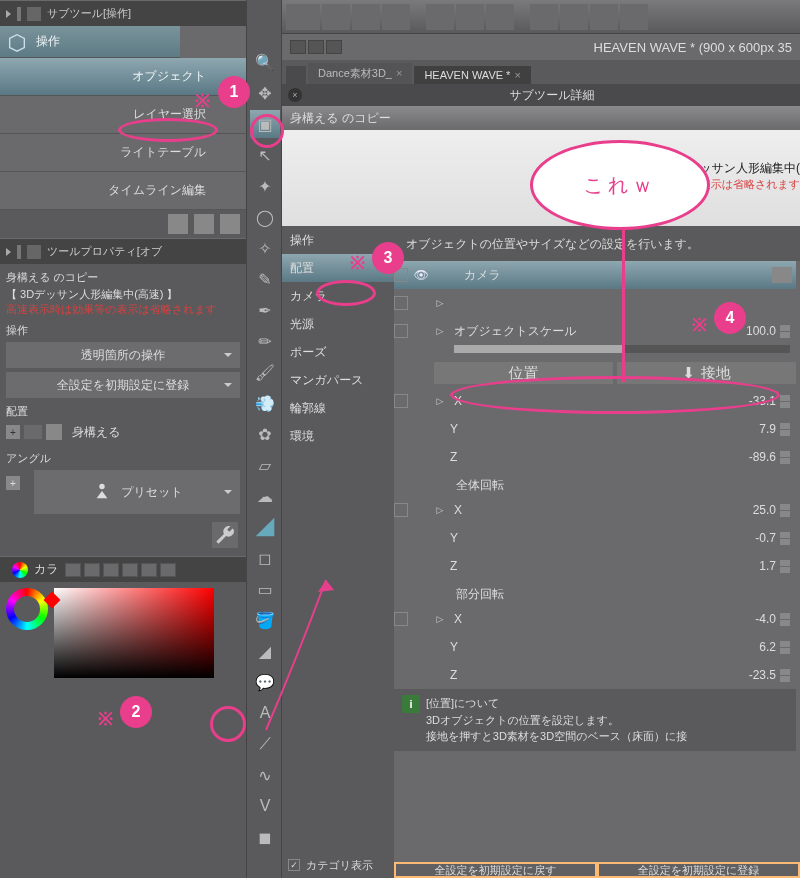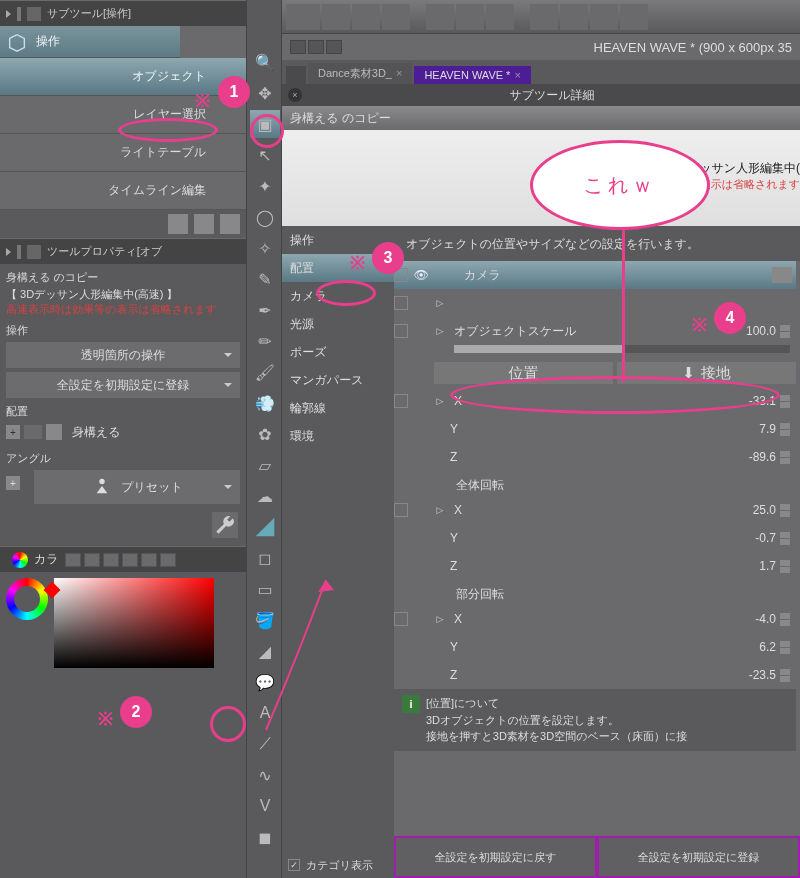--- a/index.html
+++ b/index.html
@@ -51,21 +51,21 @@
     font-size: 12px; color: #ddd;
   }
   .tp-dropdown::after { content: ""; position: absolute; right: 8px; border-top: 4px solid #ccc; border-left: 4px solid transparent; border-right: 4px solid transparent; }
   .tp-row { display: flex; align-items: center; gap: 4px; height: 26px; }
   .tp-row .plus { width: 14px; height: 14px; background: #888; color: #333; display: flex; align-items: center; justify-content: center; font-size: 10px; }
   .tp-row .eye { width: 18px; height: 14px; background: #6a6a6c; }
   .tp-row .swatch { width: 16px; height: 16px; background: #888; }
   .tp-row .txt { flex: 1; text-align: left; padding-left: 6px; }
   .tp-preset {
     display: flex; align-items: center; justify-content: center; gap: 8px;
-    height: 34px; background: #6c6c6e; margin: 4px 0 4px 14px; position: relative;
+    height: 44px; background: #6c6c6e; margin: 4px 0 4px 14px; position: relative;
   }
   .tp-preset::after { content: ""; position: absolute; right: 8px; border-top: 4px solid #ccc; border-left: 4px solid transparent; border-right: 4px solid transparent; }
   .wrench-row { display: flex; justify-content: flex-end; padding: 4px 2px; }
   .wrench { width: 26px; height: 26px; background: #6a6a6c; display: flex; align-items: center; justify-content: center; }
 
   .color-hdr { display: flex; align-items: center; gap: 6px; height: 26px; background: #444; padding: 0 6px; border-top: 1px solid #6a6a6a; }
   .color-tabs { display: flex; gap: 3px; flex: 1; }
   .color-tab { width: 16px; height: 14px; background: #6a6a6c; border: 1px solid #555; }
   .color-body { display: flex; align-items: flex-start; padding: 6px; gap: 6px; background: #5a5a5c; height: 100px; overflow: hidden; }
   .color-wheel { width: 42px; height: 42px; border-radius: 50%; background: conic-gradient(red,yellow,lime,cyan,blue,magenta,red); display: flex; align-items: center; justify-content: center; }
@@ -82,21 +82,21 @@
   .right { flex: 1; display: flex; flex-direction: column; background: #5a5a5c; }
   .main-toolbar { height: 34px; background: linear-gradient(#7a7a7c,#5a5a5c); display: flex; align-items: center; gap: 2px; padding: 0 4px; border-bottom: 1px solid #444; }
   .mtbtn { width: 28px; height: 26px; background: #6a6a6c; }
   .mtbtn.big { width: 34px; }
   .titlebar { height: 26px; background: #6a6a6c; display: flex; align-items: center; padding: 0 8px; gap: 10px; }
   .win-controls { display: flex; gap: 2px; }
   .win-btn { width: 16px; height: 14px; background: #555; border: 1px solid #444; }
   .titlebar .title { flex: 1; text-align: right; font-size: 13px; color: #ddd; }
   .tabs-row { height: 24px; background: #5a5a5c; display: flex; align-items: flex-end; gap: 2px; padding: 0 4px; }
   .doc-tab { padding: 3px 10px; background: #545456; font-size: 11px; color: #bbb; }
-  .doc-tab.active { background: #4c1d95; color: #ddd; }
+  .doc-tab.active { background: #404040; color: #ddd; }
   .doc-tab .x { color: #999; margin-left: 4px; }
 
   .detail-panel { flex: 1; display: flex; flex-direction: column; background: #5a5a5c; }
   .detail-hdr { display: flex; align-items: center; height: 22px; background: #4a4a4c; padding: 0 6px; gap: 8px; }
   .detail-hdr .x { width: 14px; height: 14px; background: #333; color: #aaa; display: flex; align-items: center; justify-content: center; font-size: 9px; border-radius: 50%; }
   .detail-hdr .t { flex: 1; text-align: center; font-size: 12px; }
 
   .copy-hdr {
     height: 24px; background: linear-gradient(#8a8a8c,#6a6a6c);
     display: flex; align-items: center; padding: 0 8px; font-size: 12px;
@@ -125,21 +125,21 @@
   .prow .spinner .up, .prow .spinner .dn { width: 10px; height: 6px; background: #888; }
   .prow.cam { background: linear-gradient(#8ea7b0,#5a7985); color:#eef;}
   .slider { height: 8px; margin: 0 6px 6px 60px; background: #555; position:relative;}
   .slider .fill { position:absolute; left:0; top:0; bottom:0; width: 50%; background:#aaa;}
   .pgroup-lbl { font-size:12px; color:#ddd; padding: 6px 0 2px 62px;}
   .pos-row { display:flex; align-items:center; gap:4px; height:28px;}
   .pos-row .half { flex:1; background:#777; height:22px; display:flex; align-items:center; justify-content:center; gap:6px; font-size:15px; }
 
   .info-box { background:#5a5a5c; padding:6px 8px; font-size:11px; color:#ddd; line-height:1.5; display:flex; gap:6px;}
   .info-box .i { width:18px; height:18px; background:#3a7a3a; display:flex; align-items:center; justify-content:center; font-weight:bold; color:#fff;}
-  .footer-btns { display:flex; height:42px; background:#a21caf;}
+  .footer-btns { display:flex; height:16px; background:#fdba74;}
   .footer-btns .fb { flex:1; display:flex; align-items:center; justify-content:center; font-size:11px; background:#606062; margin:2px;}
 
   
   .anno-bubble { position:absolute; width:32px; height:32px; border-radius:50%; background:#e83e8c; color:#fff; display:flex; align-items:center; justify-content:center; font-size:16px; font-weight:bold; }
   .anno-ring { position:absolute; border:3px solid #e83e8c; border-radius:50%; }
   .anno-x { position:absolute; color:#e83e8c; font-size:18px; font-weight:bold; }
   .anno-speech { position:absolute; background:#fff; border:3px solid #e83e8c; border-radius:50%; display:flex; align-items:center; justify-content:center; color:#e83e8c; font-size:20px; letter-spacing:4px;}
   .anno-tail { position:absolute; width:3px; background:#e83e8c;}
 
   svg { width:100%; height:100%; }

